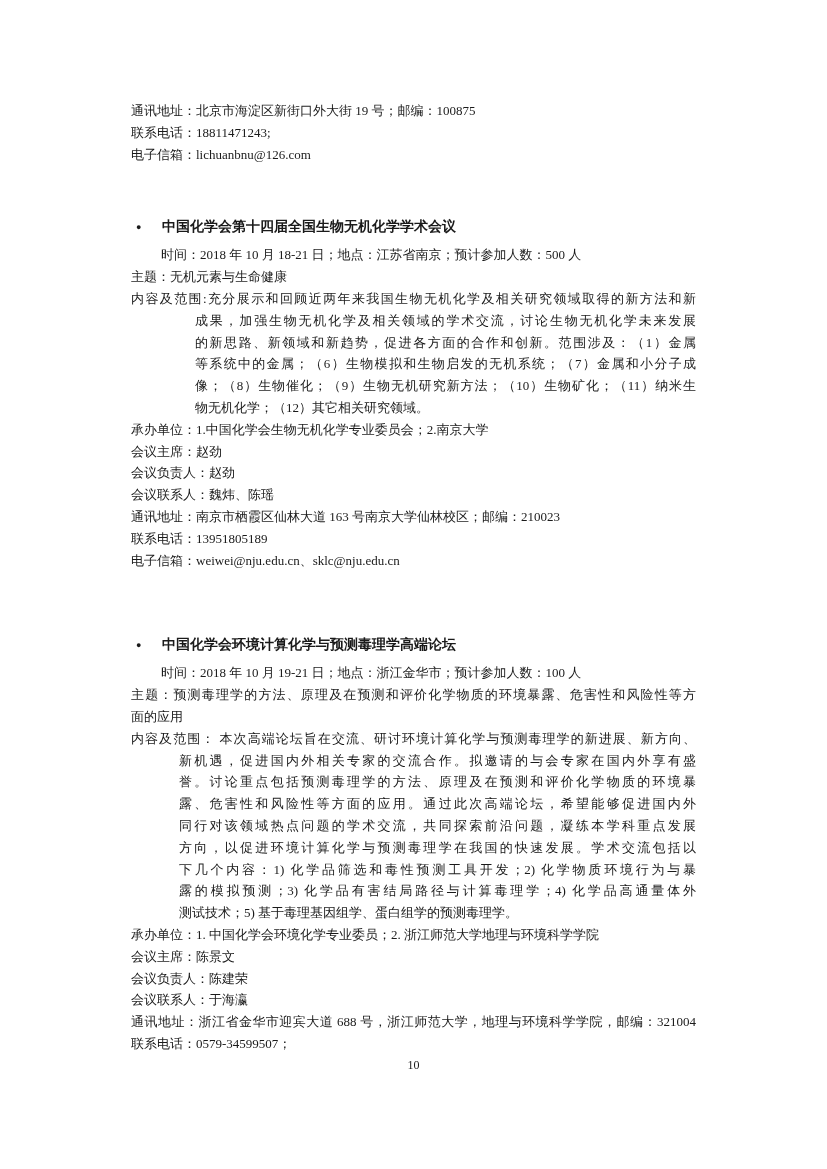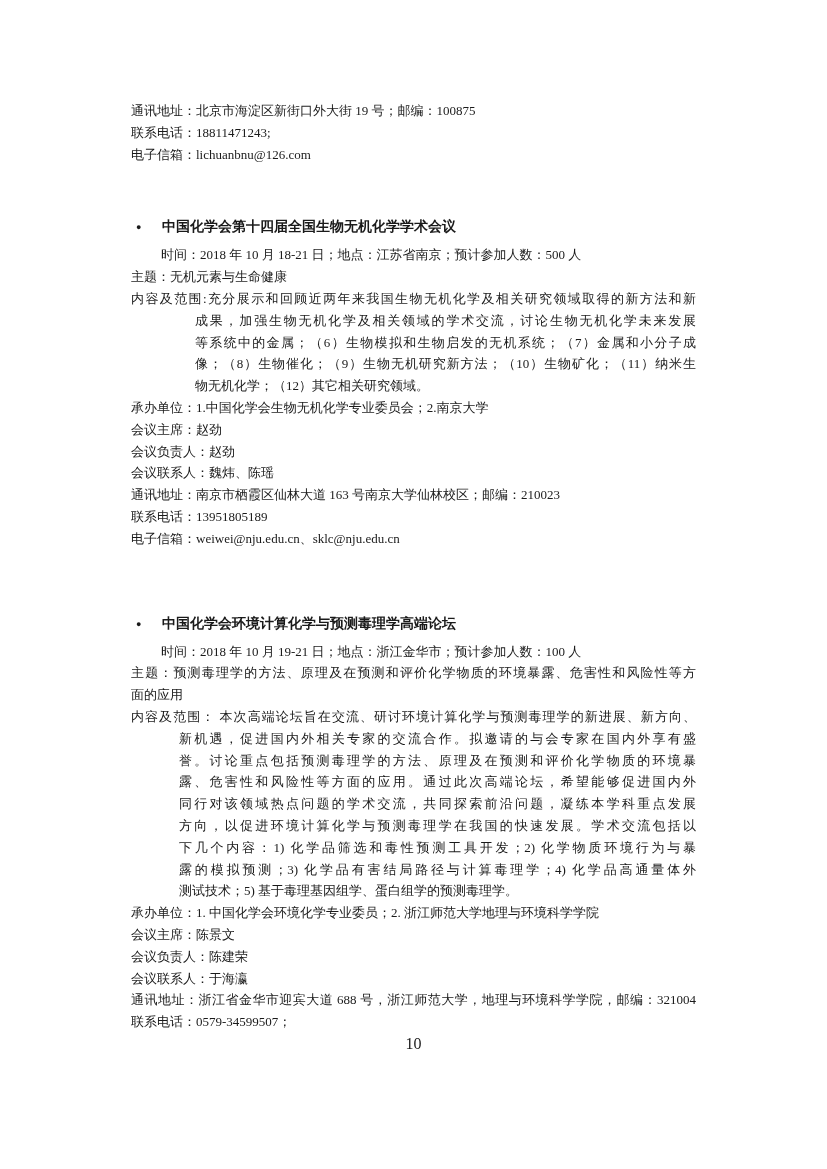--- a/index.html
+++ b/index.html
@@ -39,21 +39,21 @@
   .heading-b { margin-top: 50px; }
   .heading-c { margin-top: 62px; }
   .bullet {
     display: inline-block;
     width: 26px;
     font-size: 9px;
     flex: 0 0 26px;
   }
   .page-num {
     text-align: center;
-    font-size: 16px;
+    font-size: 12px;
     line-height: 21.8px;
   }
 </style>
 </head>
 <body>
 
 <div class="page">
 
   <div>
     <div class="line">通讯地址：北京市海淀区新街口外大街 19 号；邮编：100875</div>
@@ -63,20 +63,21 @@
 
   <div>
     <div class="heading heading-b">
       <span class="bullet">●</span>
       <span>中国化学会第十四届全国生物无机化学学术会议</span>
     </div>
     <div class="line mt-first">时间：2018 年 10 月 18-21 日；地点：江苏省南京；预计参加人数：500 人</div>
     <div class="line">主题：无机元素与生命健康</div>
     <div class="line fill">内容及范围:充分展示和回顾近两年来我国生物无机化学及相关研究领域取得的新方法和新</div>
     <div class="line ind64 fill">成果，加强生物无机化学及相关领域的学术交流，讨论生物无机化学未来发展</div>
+    <div class="line ind64 fill">的新思路、新领域和新趋势，促进各方面的合作和创新。范围涉及：（1）金属</div>
     <div class="line ind64 fill">等系统中的金属；（6）生物模拟和生物启发的无机系统；（7）金属和小分子成</div>
     <div class="line ind64 fill">像；（8）生物催化；（9）生物无机研究新方法；（10）生物矿化；（11）纳米生</div>
     <div class="line ind64">物无机化学；（12）其它相关研究领域。</div>
     <div class="line">承办单位：1.中国化学会生物无机化学专业委员会；2.南京大学</div>
     <div class="line">会议主席：赵劲</div>
     <div class="line">会议负责人：赵劲</div>
     <div class="line">会议联系人：魏炜、陈瑶</div>
     <div class="line">通讯地址：南京市栖霞区仙林大道 163 号南京大学仙林校区；邮编：210023</div>
     <div class="line">联系电话：13951805189</div>
     <div class="line">电子信箱：weiwei@nju.edu.cn、sklc@nju.edu.cn</div>

